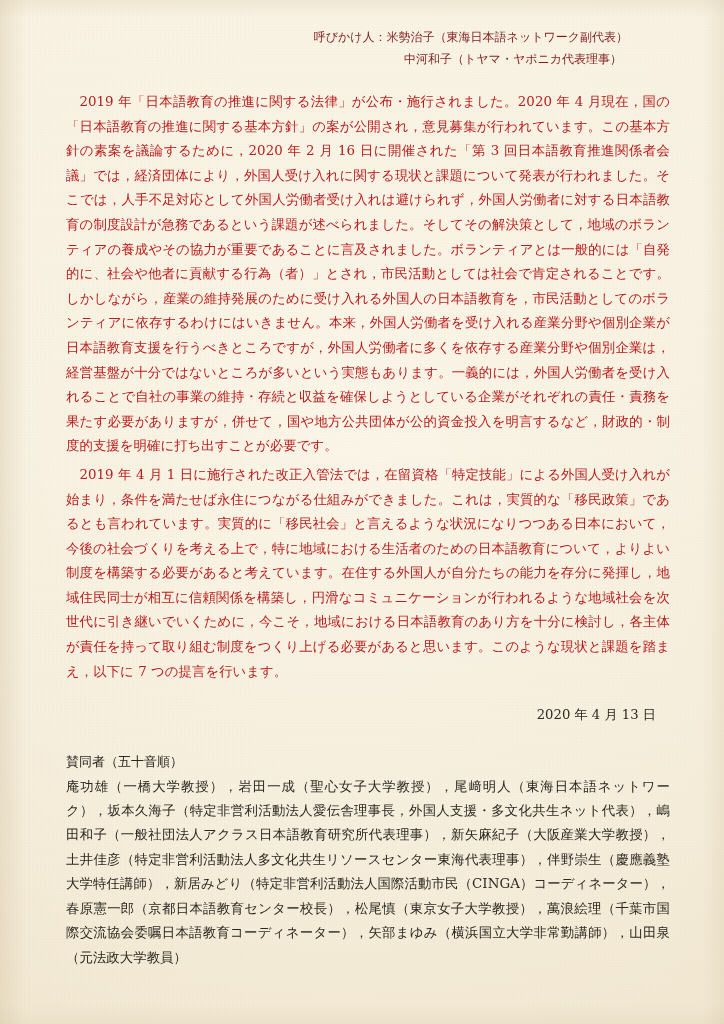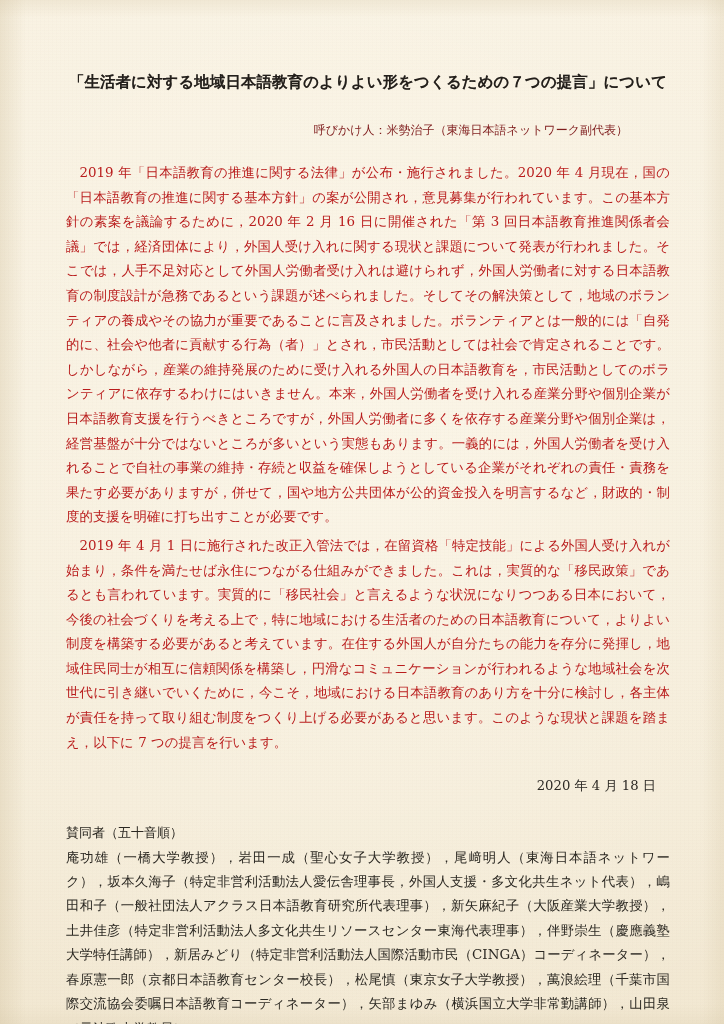--- a/index.html
+++ b/index.html
@@ -124,31 +124,31 @@
 </style>
 </head>
 <body>
 
 <div class="paper"></div>
 <div class="grain"></div>
 <div class="edge-shade"></div>
 
 <div class="page">
 
-  <h1 class="doc-title">「生活者に対する地域日本語教育のよりよい形をつくるための７つの提言」について</h1>
 
   <div class="attribution">
     <div class="attribution-line">呼びかけ人：米勢治子（東海日本語ネットワーク副代表）</div>
+    <div class="attribution-line second">中河和子（トヤマ・ヤポニカ代表理事）</div>
   </div>
 
   <div class="body-block">
     <p class="body-para">2019 年「日本語教育の推進に関する法律」が公布・施行されました。2020 年 4 月現在，国の「日本語教育の推進に関する基本方針」の案が公開され，意見募集が行われています。この基本方針の素案を議論するために，2020 年 2 月 16 日に開催された「第 3 回日本語教育推進関係者会議」では，経済団体により，外国人受け入れに関する現状と課題について発表が行われました。そこでは，人手不足対応として外国人労働者受け入れは避けられず，外国人労働者に対する日本語教育の制度設計が急務であるという課題が述べられました。そしてその解決策として，地域のボランティアの養成やその協力が重要であることに言及されました。ボランティアとは一般的には「自発的に、社会や他者に貢献する行為（者）」とされ，市民活動としては社会で肯定されることです。しかしながら，産業の維持発展のために受け入れる外国人の日本語教育を，市民活動としてのボランティアに依存するわけにはいきません。本来，外国人労働者を受け入れる産業分野や個別企業が日本語教育支援を行うべきところですが，外国人労働者に多くを依存する産業分野や個別企業は，経営基盤が十分ではないところが多いという実態もあります。一義的には，外国人労働者を受け入れることで自社の事業の維持・存続と収益を確保しようとしている企業がそれぞれの責任・責務を果たす必要がありますが，併せて，国や地方公共団体が公的資金投入を明言するなど，財政的・制度的支援を明確に打ち出すことが必要です。</p>
     <p class="body-para">2019 年 4 月 1 日に施行された改正入管法では，在留資格「特定技能」による外国人受け入れが始まり，条件を満たせば永住につながる仕組みができました。これは，実質的な「移民政策」であるとも言われています。実質的に「移民社会」と言えるような状況になりつつある日本において，今後の社会づくりを考える上で，特に地域における生活者のための日本語教育について，よりよい制度を構築する必要があると考えています。在住する外国人が自分たちの能力を存分に発揮し，地域住民同士が相互に信頼関係を構築し，円滑なコミュニケーションが行われるような地域社会を次世代に引き継いでいくために，今こそ，地域における日本語教育のあり方を十分に検討し，各主体が責任を持って取り組む制度をつくり上げる必要があると思います。このような現状と課題を踏まえ，以下に 7 つの提言を行います。</p>
   </div>
 
-  <div class="date-line">2020 年 4 月 18 日</div>
+  <div class="date-line">2020 年 4 月 13 日</div>
 
   <div class="supporters">
     <div class="supporters-heading">賛同者（五十音順）</div>
     <div class="supporters-body">庵功雄（一橋大学教授），岩田一成（聖心女子大学教授），尾﨑明人（東海日本語ネットワーク），坂本久海子（特定非営利活動法人愛伝舎理事長，外国人支援・多文化共生ネット代表），嶋田和子（一般社団法人アクラス日本語教育研究所代表理事），新矢麻紀子（大阪産業大学教授），土井佳彦（特定非営利活動法人多文化共生リソースセンター東海代表理事），伴野崇生（慶應義塾大学特任講師），新居みどり（特定非営利活動法人国際活動市民（CINGA）コーディネーター），春原憲一郎（京都日本語教育センター校長），松尾慎（東京女子大学教授），萬浪絵理（千葉市国際交流協会委嘱日本語教育コーディネーター），矢部まゆみ（横浜国立大学非常勤講師），山田泉（元法政大学教員）</div>
   </div>
 
 </div>
 
 </body></html>

